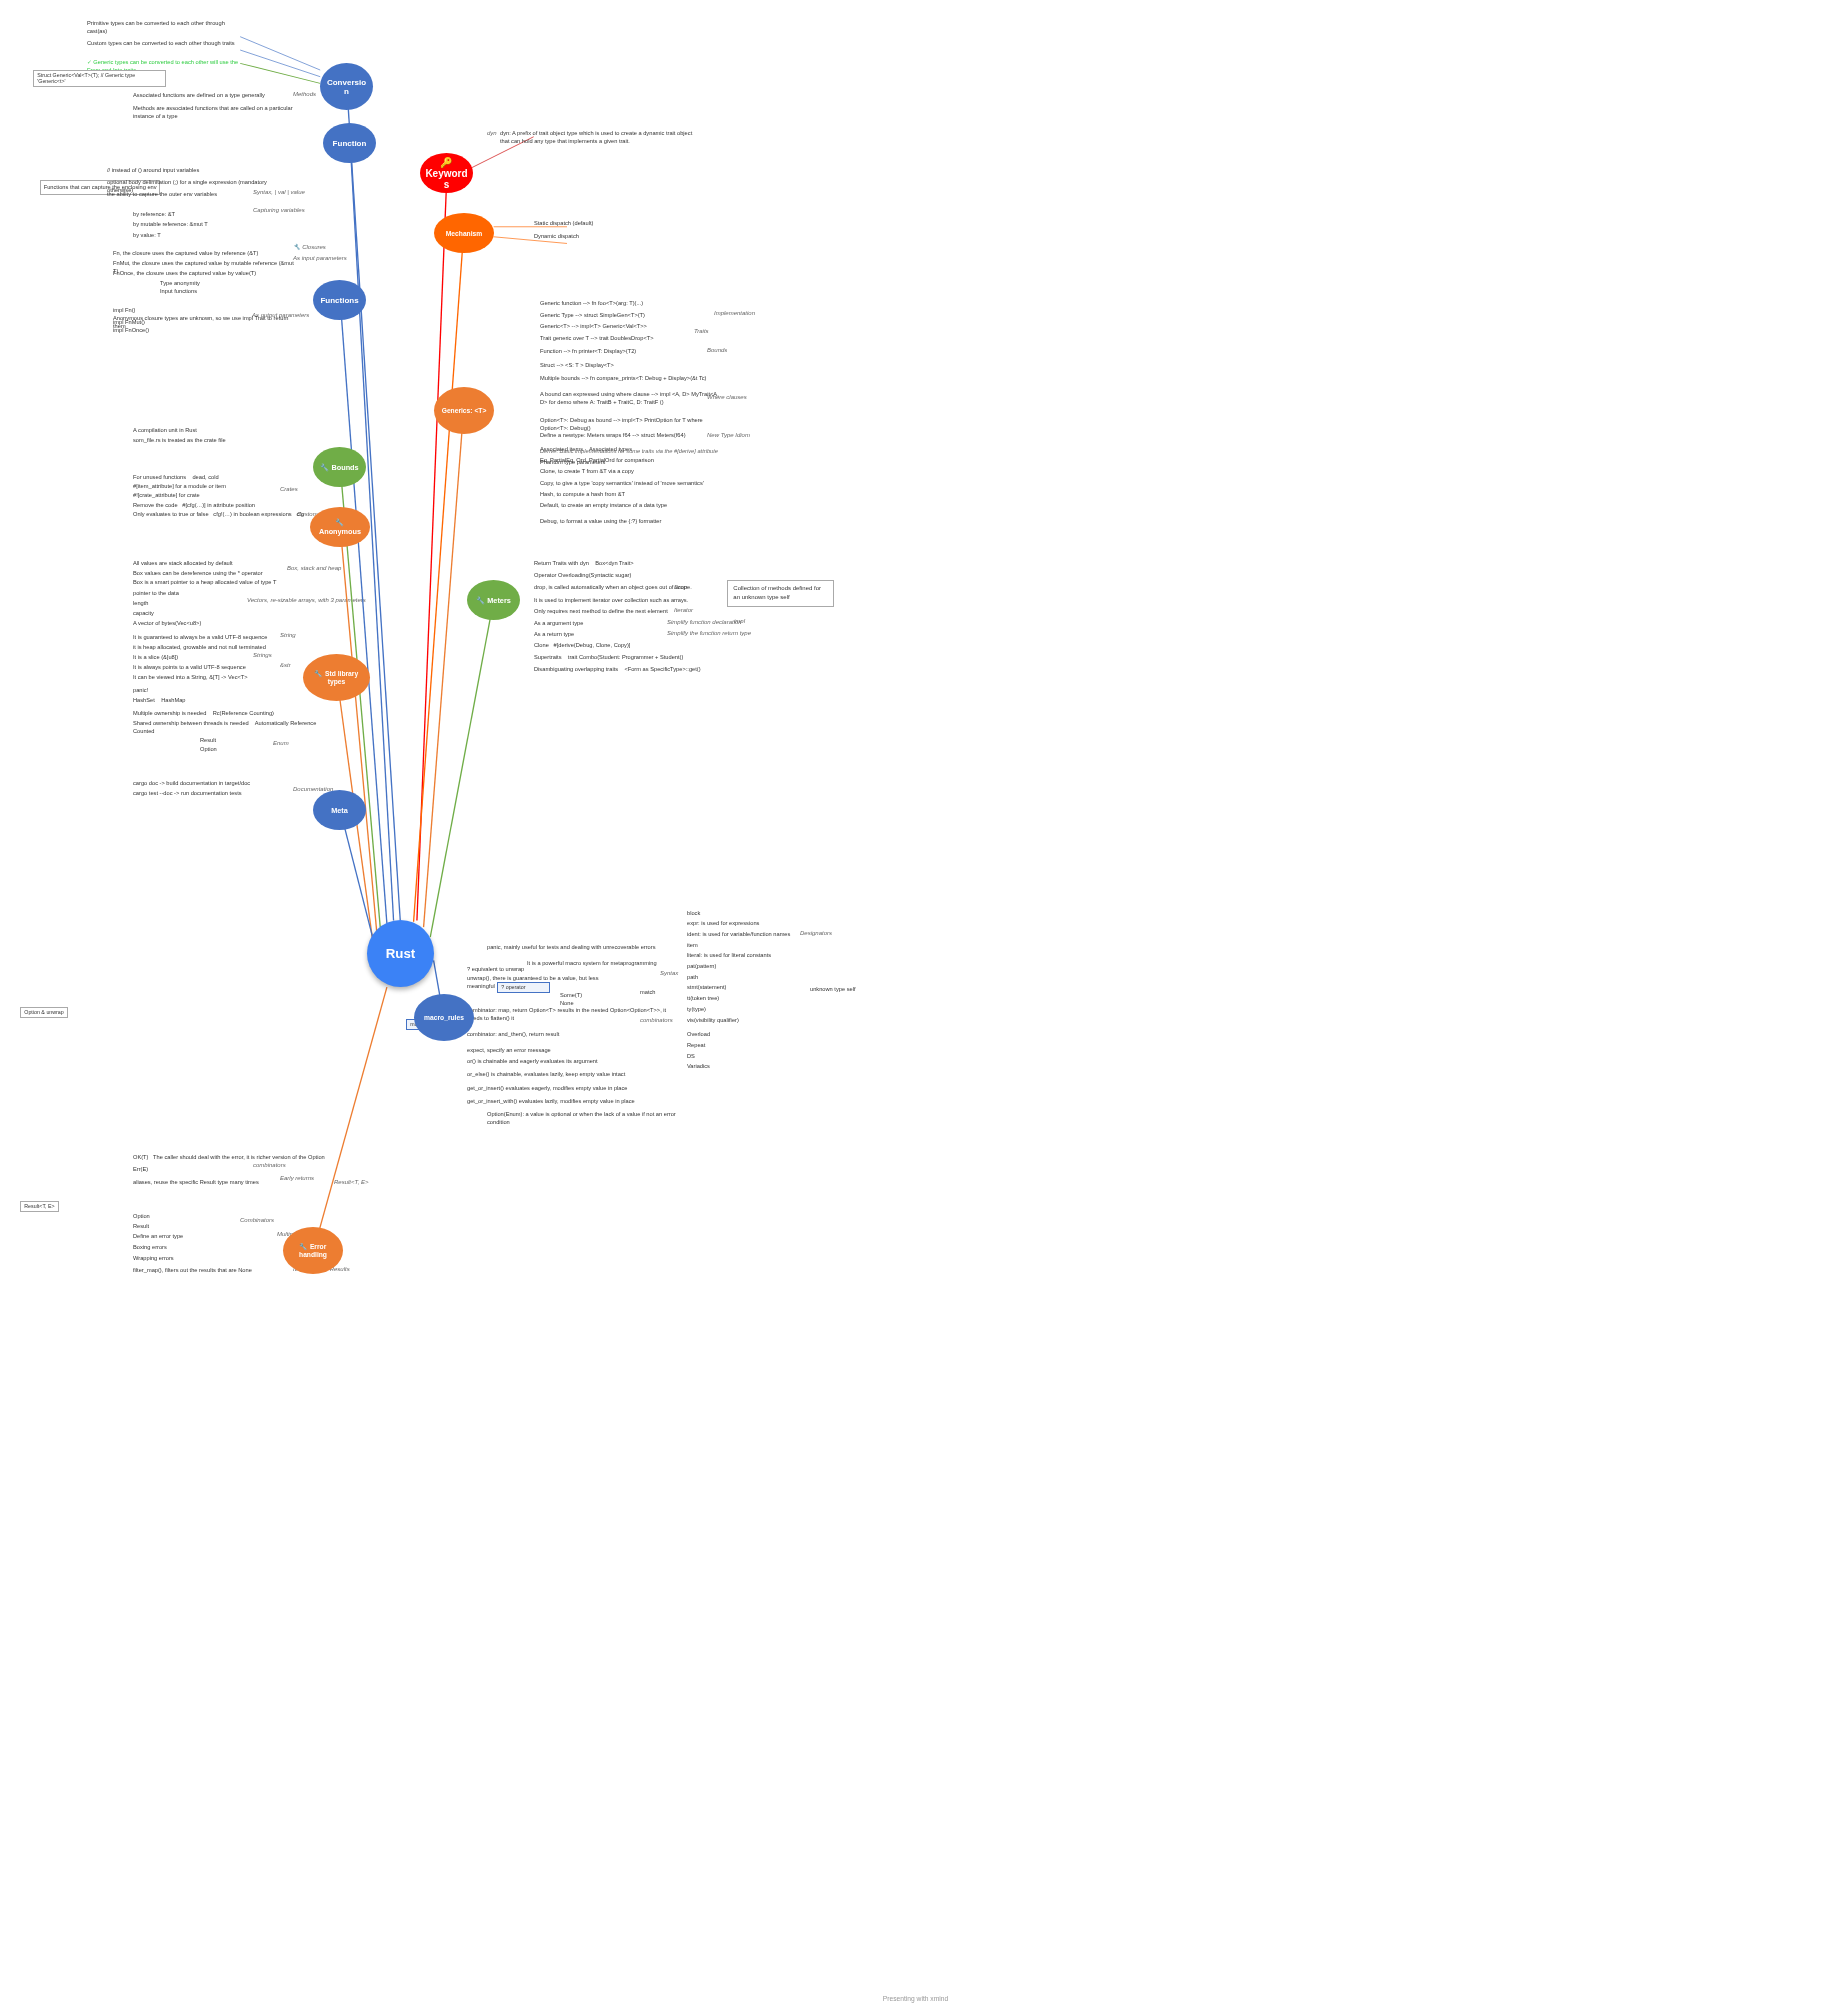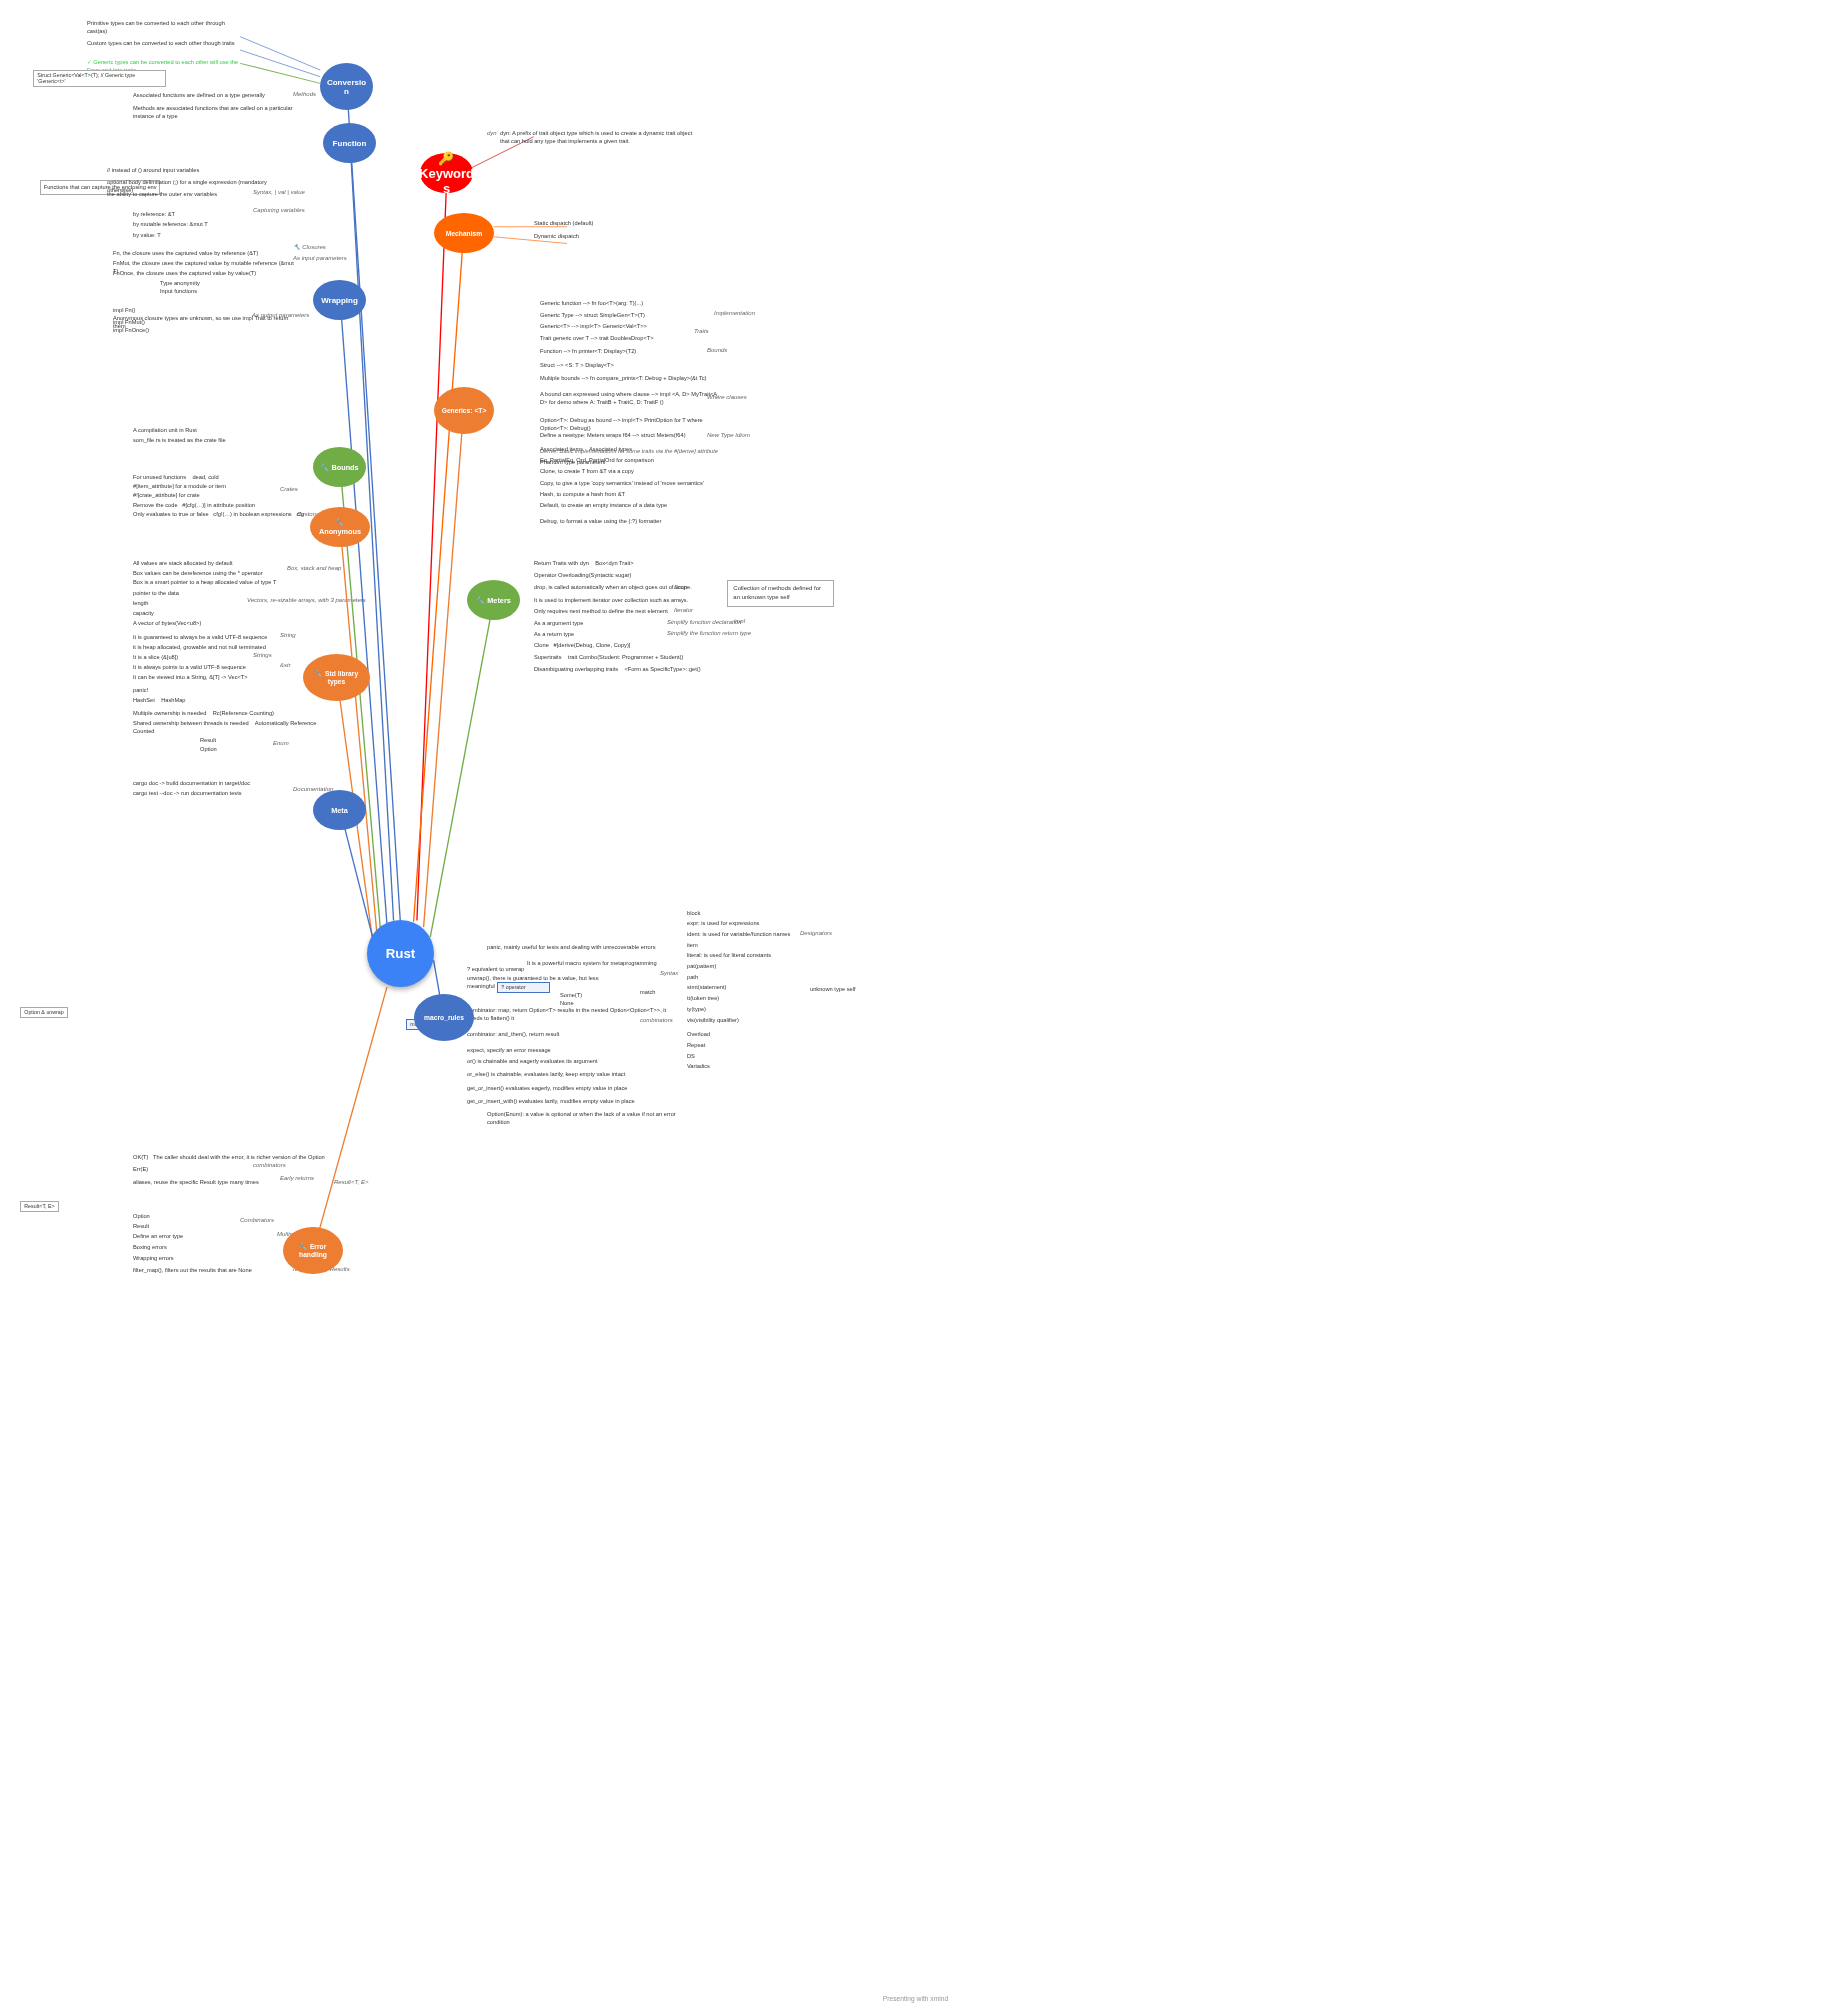--- a/index.html
+++ b/index.html
@@ -234,21 +234,21 @@
 
   <div class="topic-node node-conversion">
     <span>Conversio<br>n</span>
   </div>
 
   <div class="topic-node node-modules">
     <span>Function</span>
   </div>
 
   <div class="topic-node node-functions">
-    <span>Wrapping</span>
+    <span>Functions</span>
   </div>
 
   <div class="topic-node node-crates">
     <span style="font-size:7.3px;">🔧 Bounds</span>
   </div>
 
   <div class="topic-node node-attributes">
     <span style="font-size:7.3px;">🔧 Anonymous</span>
   </div>
 
@@ -270,21 +270,21 @@
 
   <div class="topic-node node-traits">
     <span style="font-size:7.3px;">🔧 Meters</span>
   </div>
 
   <div class="topic-node node-generics">
     <span style="font-size:6.7px;">Generics: &lt;T&gt;</span>
   </div>
 
   <div class="topic-node node-keywords">
-    <span style="font-size:13px;">🔑 Keyword<br>s</span>
+    <span style="font-size:10px;">🔑 Keyword<br>s</span>
   </div>
 
   <div class="topic-node node-mechanism">
     <span style="font-size:6.7px;">Mechanism</span>
   </div>
 
   <div class="ann" style="top:20px; left:87px; max-width:153px;">
     Primitive types can be converted to each other through cast(as)
   </div>
   <div class="ann" style="top:40px; left:87px; max-width:153px;">

